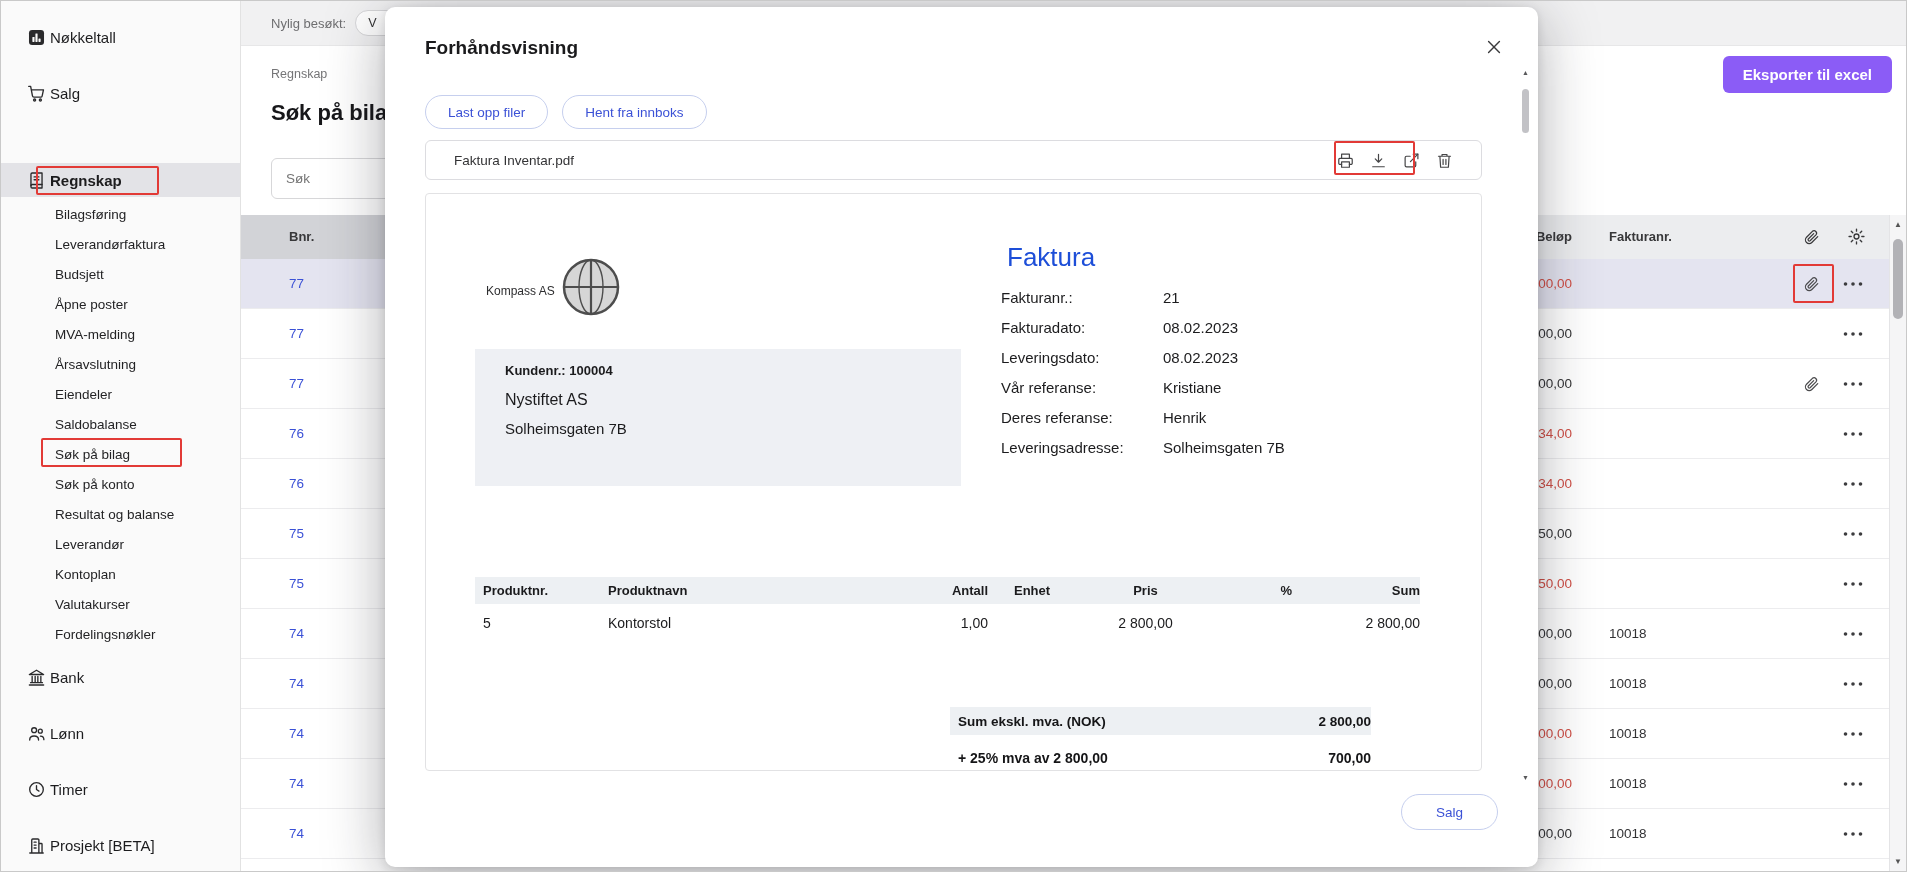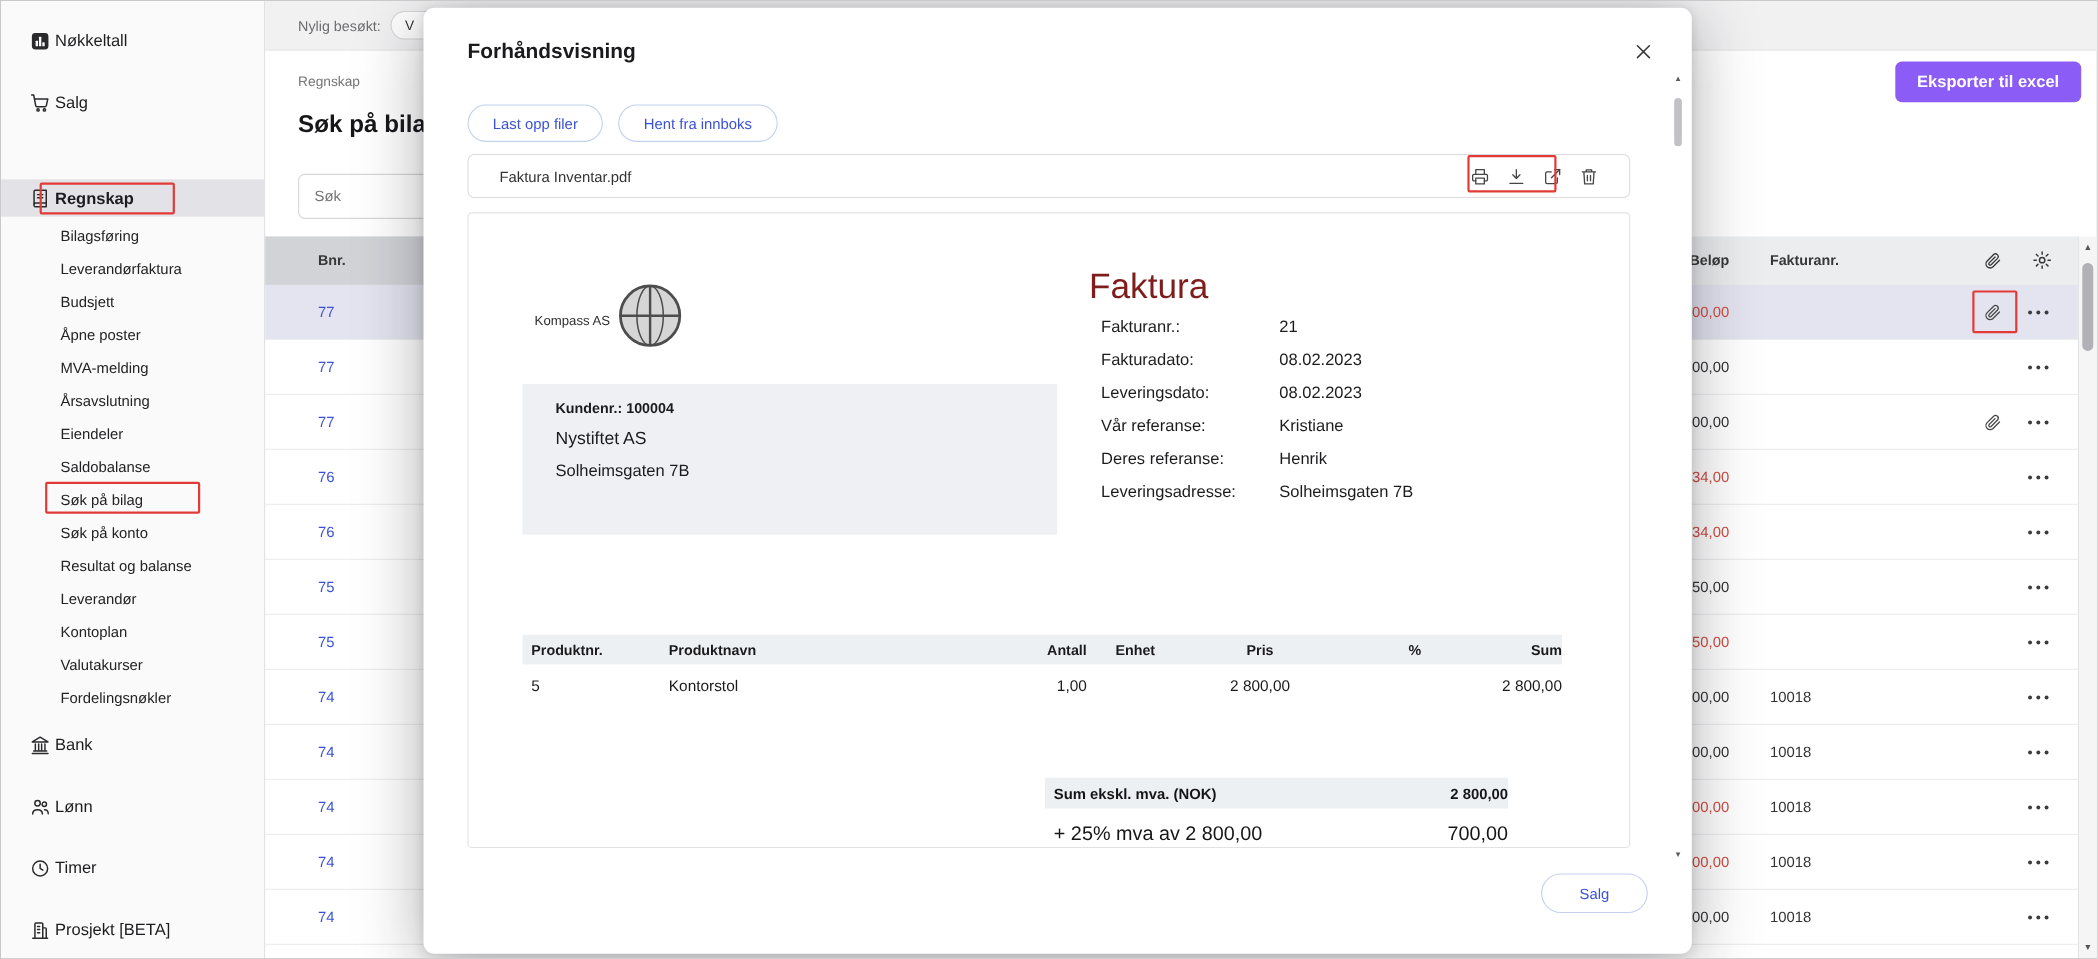--- a/index.html
+++ b/index.html
@@ -82,39 +82,39 @@
               border:1px solid #dcdce0; border-radius:6px; display:flex; align-items:center;
               padding:0 28px; gap:16px; }
   .file-name { flex:1; font-size:13.5px; color:#333335; }
   .file-actions { display:flex; gap:16px; align-items:center; }
   .fa-icon { width:17px; height:17px; color:#454547; cursor:pointer; }
 
   .pdf { position:absolute; left:40px; top:186px; width:1057px; height:578px;
          border:1px solid #e2e2e4; border-radius:4px; background:#fff; overflow:hidden; }
   .inv-company { position:absolute; left:60px; top:90px; font-size:12px; color:#2e2e30; }
   .inv-logo { position:absolute; left:132px; top:60px; width:66px; height:66px; }
-  .inv-title { position:absolute; left:564px; top:48px; font-size:32px; font-weight:500; color:#7f1d1d; }
+  .inv-title { position:absolute; left:581px; top:48px; font-size:26px; font-weight:500; color:#1d4ed8; }
   .inv-meta { position:absolute; left:575px; top:88px; }
   .inv-meta-row { display:flex; height:30px; align-items:center; font-size:15px; color:#1c1c1e; }
   .inv-meta-label { width:162px; }
   .inv-customer { position:absolute; left:49px; top:155px; width:486px; height:137px;
                   background:#eef0f4; padding:14px 30px; }
   .inv-cust-no { font-size:13px; font-weight:700; color:#1b1b1d; }
   .inv-cust-name { font-size:16px; margin-top:13px; color:#1b1b1d; }
   .inv-cust-addr { font-size:15px; margin-top:11px; color:#1b1b1d; }
   .inv-items { position:absolute; left:49px; top:383px; width:945px; }
   .inv-items-head { display:flex; height:27px; background:#edf0f3; align-items:center;
                     font-size:13px; font-weight:700; color:#1b1b1d; }
   .inv-items-row { display:flex; height:38px; align-items:center; font-size:14px; color:#1b1b1d; }
   .ic1 { width:133px; padding-left:8px; } .ic2 { width:240px; } .ic3 { width:140px; text-align:right; }
   .ic4 { width:95px; padding-left:26px; } .ic5 { width:125px; text-align:center; }
   .ic6 { width:84px; text-align:right; } .ic7 { width:128px; text-align:right; }
   .inv-totals { position:absolute; left:524px; top:513px; width:421px; }
   .inv-total-row { display:flex; justify-content:space-between; align-items:center; height:28px;
-                   font-size:18px; padding-left:8px; color:#151517; }
+                   font-size:14px; padding-left:8px; color:#151517;font-weight:bold; }
   .inv-total-row.bold { background:#edf0f3; font-weight:700; font-size:13.5px; }
   .inv-total-row + .inv-total-row { margin-top:8px; height:30px; }
 
   .modal-scrollbar { position:absolute; right:6px; top:62px; width:13px; height:712px; }
   .ms-arrow { position:absolute; width:100%; text-align:center; font-size:7px; color:#58585a; cursor:pointer; }
   .ms-up { top:0; } .ms-down { bottom:0; }
   .ms-thumb { position:absolute; left:3px; width:7px; top:20px; height:44px;
               background:#c2c2c6; border-radius:4px; cursor:pointer; }
   .lukk-btn { position:absolute; right:40px; top:787px; height:36px; padding:0 34px;
               border:1px solid #c6cfee; border-radius:18px; background:#fff; color:#3b51d6;

